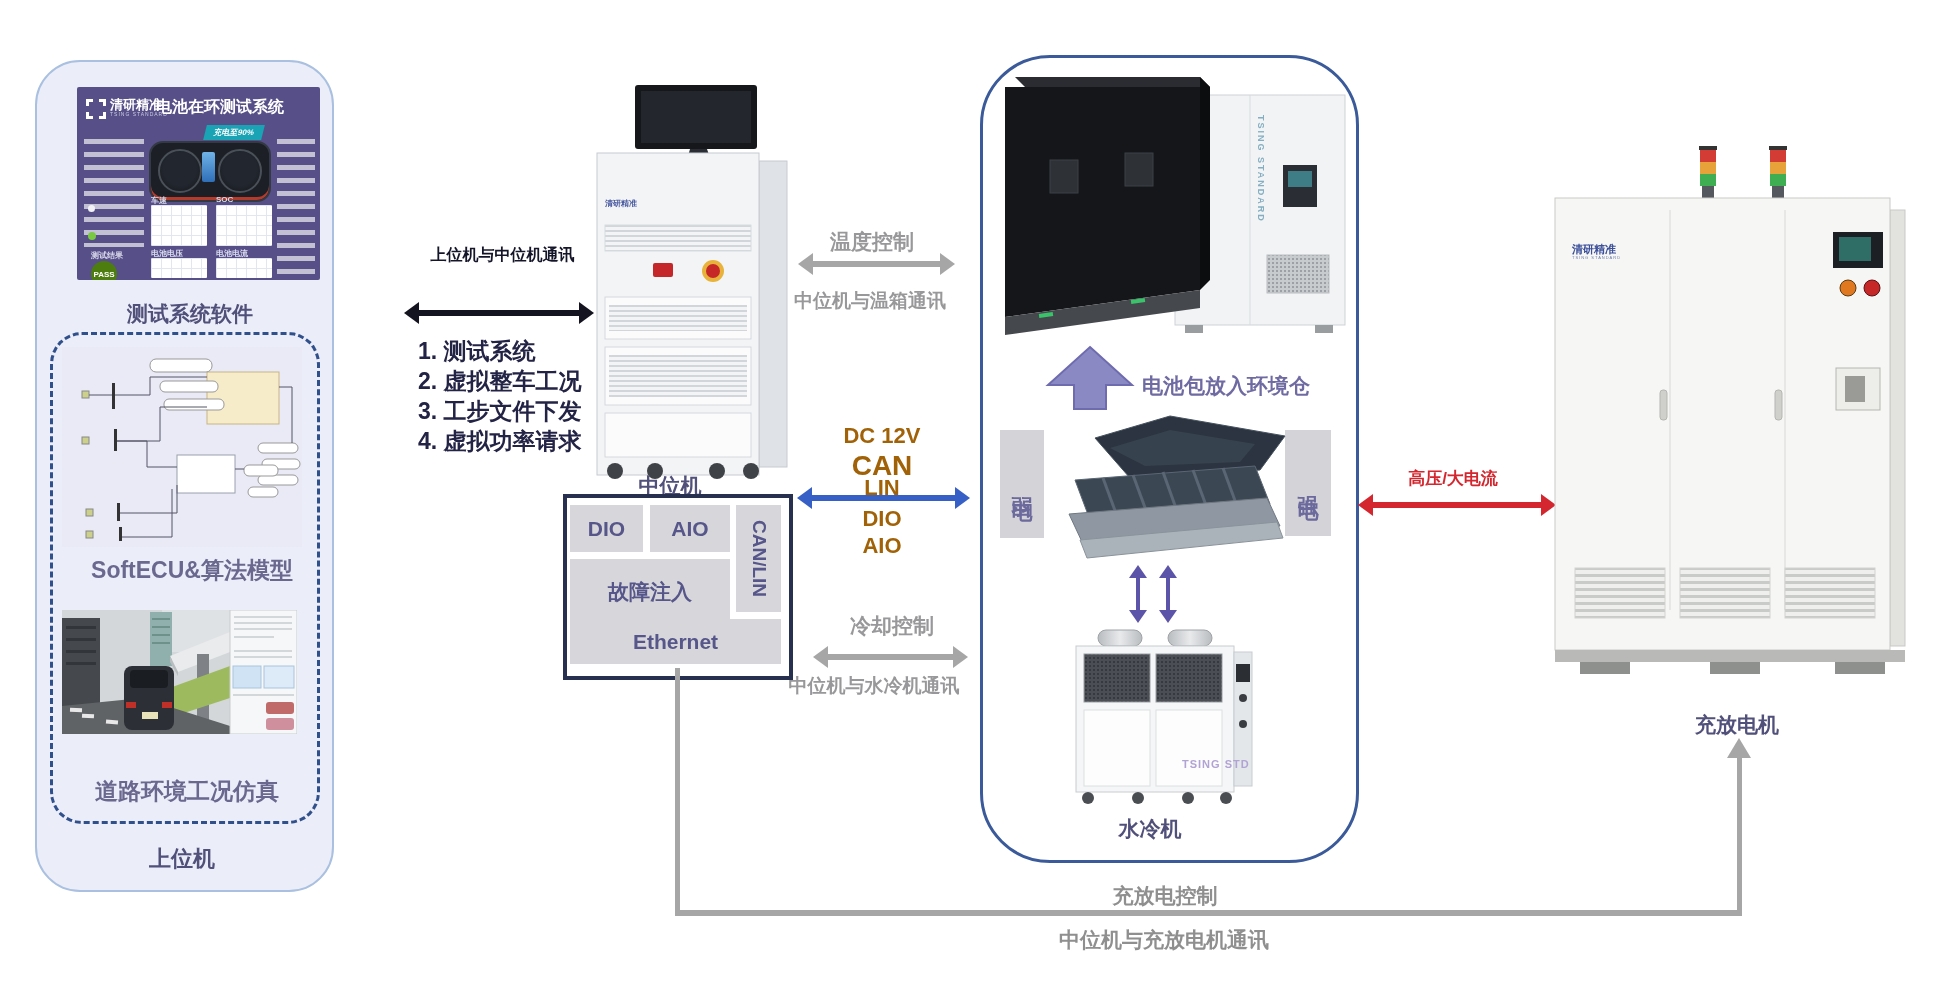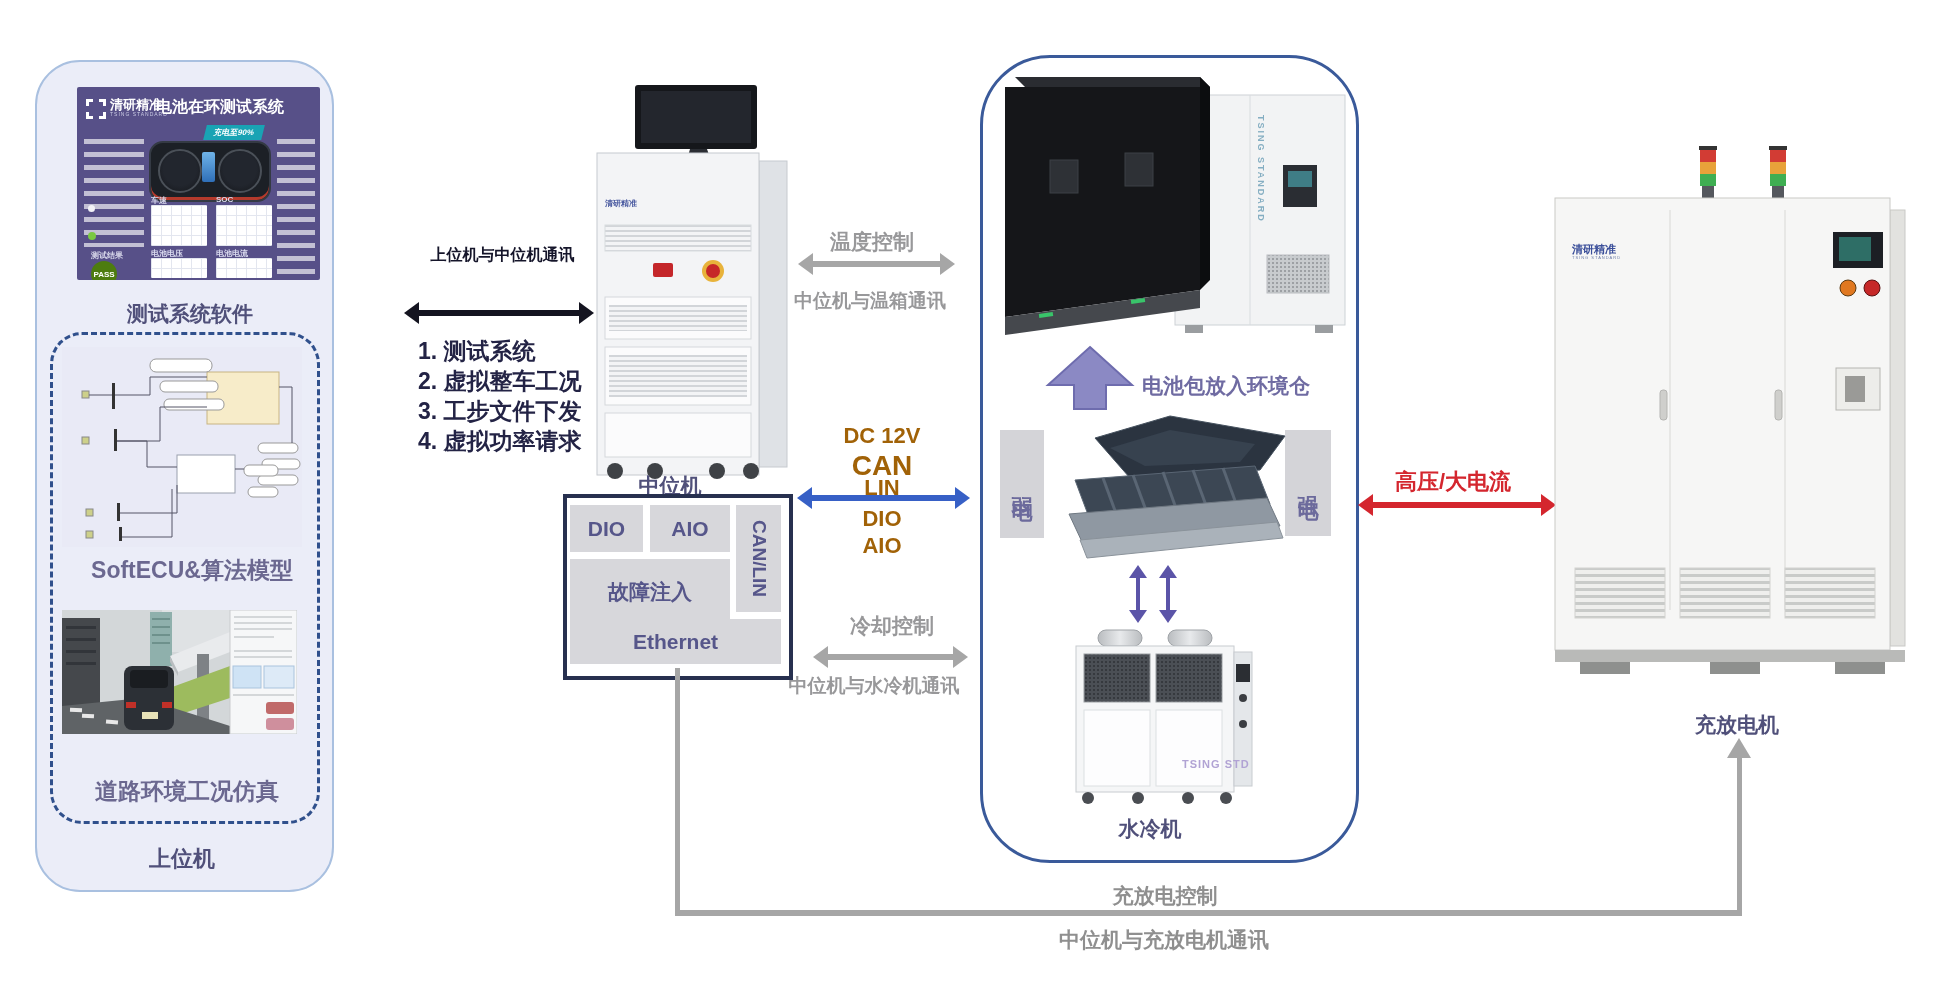--- a/index.html
+++ b/index.html
@@ -322,21 +322,21 @@
     <circle cx="175" cy="70" r="4" fill="#3a3d42"></circle>
     <circle cx="175" cy="96" r="4" fill="#3a3d42"></circle>
     <circle cx="20" cy="170" r="6" fill="#4a4d52"></circle>
     <circle cx="70" cy="170" r="6" fill="#4a4d52"></circle>
     <circle cx="120" cy="170" r="6" fill="#4a4d52"></circle>
     <circle cx="158" cy="170" r="6" fill="#4a4d52"></circle>
   </svg>
   <div style="position:absolute;left:1182px;top:758px;font-size:11px;font-weight:700;color:#b1a3d4;letter-spacing:1px;">TSING STD</div>
   <div class="lbl dark-lbl" style="left:1150px;top:815px;font-size:21px;">水冷机</div>
 
-  <div class="lbl red-lbl" style="left:1453px;top:467px;font-size:22px;">高压/大电流</div>
+  <div class="lbl red-lbl" style="left:1453px;top:467px;font-size:17px;">高压/大电流</div>
   <div class="h-arrow" style="left:1358px;top:494px;width:198px;color:#d4262e;">
       <i class="hl"></i>
       <i class="hs"></i>
       <i class="hr"></i>
     </div>
 
   <svg style="position:absolute;left:1550px;top:140px;" width="360" height="535" viewBox="0 0 360 535">
     <defs>
       <pattern id="grill" width="6" height="7" patternUnits="userSpaceOnUse">
         <rect width="6" height="7" fill="#efefed"></rect>

